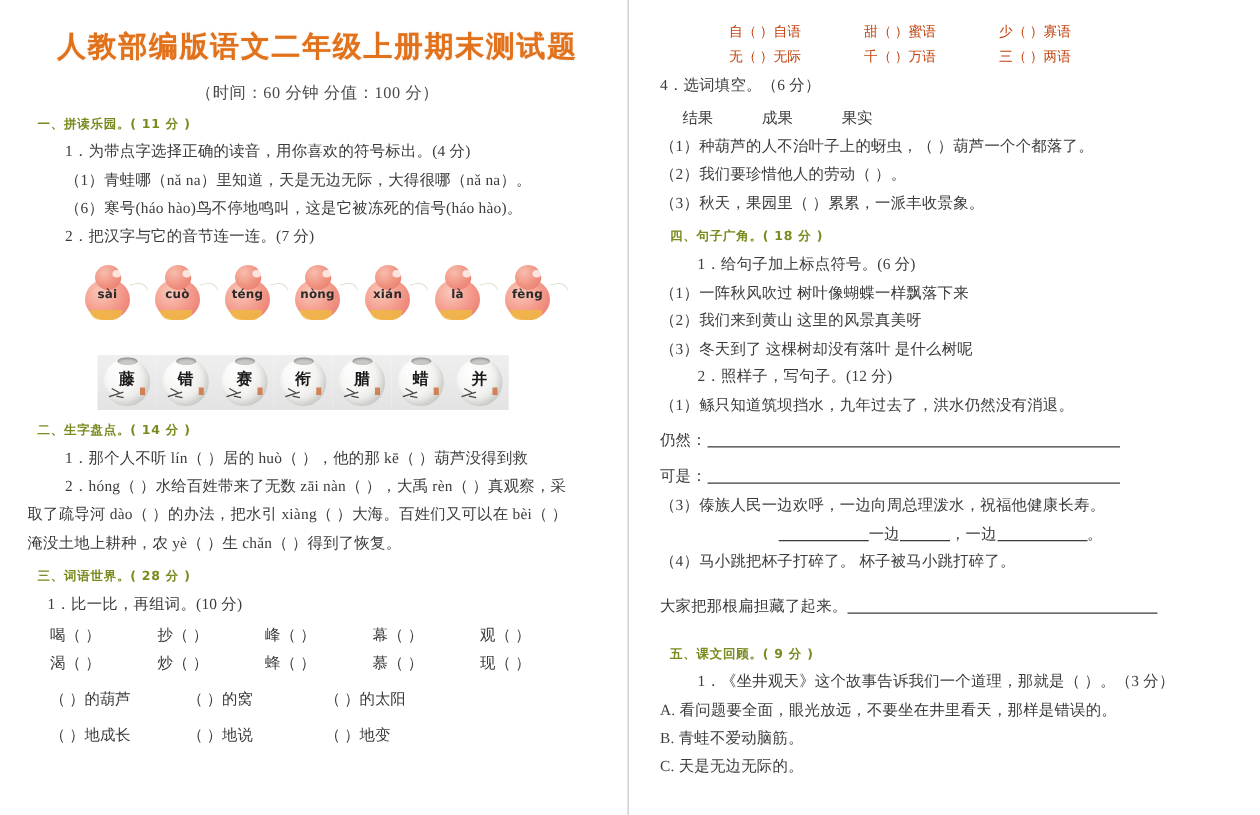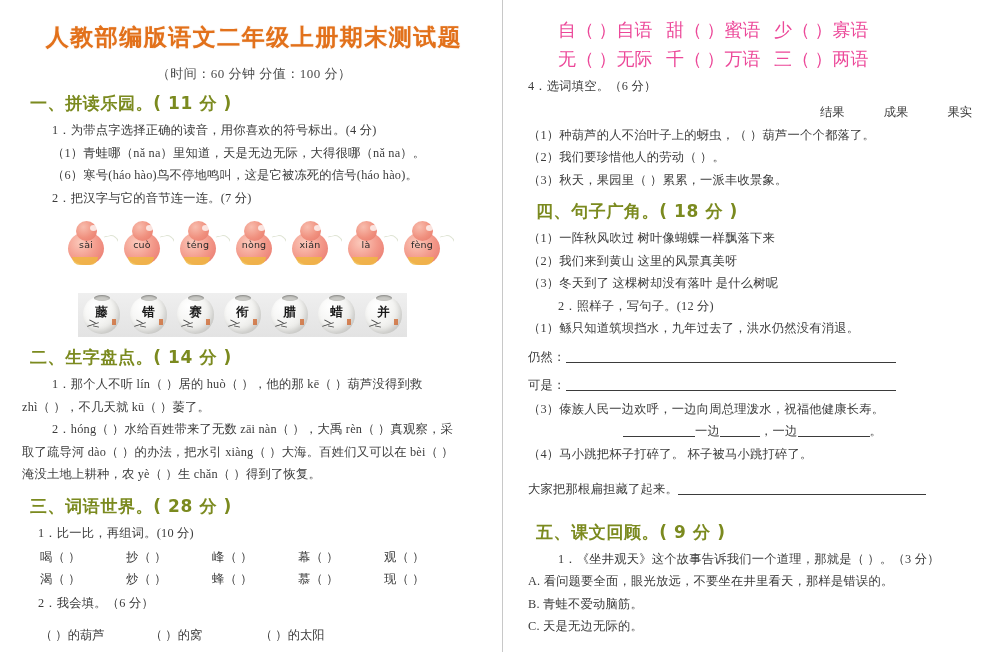--- a/index.html
+++ b/index.html
@@ -53,21 +53,21 @@
     color: #4a4a4a;
     font-size: 13px;
     margin: 12px 0 4px 0;
     letter-spacing: 0.5px;
   }
 
   
   .sec-head {
     color: #7b8a1f;
     font-weight: bold;
-    font-size: 17px;
+    font-size: 10px;
     margin: 9px 0 5px 8px;
     letter-spacing: 0.6px;
     font-family: "DejaVu Sans", "Liberation Sans", sans-serif;
   }
 
   
   .q {
     font-size: 12.3px;
     line-height: 1.75;
     margin: 1px 0;
@@ -103,29 +103,30 @@
 
   .fill-row {
     font-size: 12.3px;
     margin: 12px 0 6px 18px;
     color: #3b3b3b;
     display: flex;
   }
   .fill-row .cell2 { width: 110px; }
 
   .idiom-row {
-    font-size: 18px;
+    font-size: 11px;
     margin: 5px 0 5px 30px;
-    color: #ec4899;
+    color: #c2410c;
     display: flex;
+    text-align: center;
   }
   .idiom-row .cell3 { width: 108px; }
 
   .choice-words {
-    text-align: right;
+    text-align: left;
     font-size: 12.3px;
     margin: 6px 0 4px 0;
     color: #3b3b3b;
   }
   .choice-words span { margin: 0 18px; }
 
   
   .gourd-row {
     display: flex;
     justify-content: flex-start;
@@ -177,21 +178,21 @@
     background: #f0b742;
     opacity: .85;
   }
   .gourd .py-lab {
     position: absolute;
     left: 0; top: 20px;
     width: 52px;
     text-align: center;
     font-family: "DejaVu Sans", "Liberation Sans", sans-serif;
     font-size: 9.5px;
-    font-weight: normal;
+    font-weight: bold;
     color: #2a2a2a;
     z-index: 3;
     letter-spacing: 0.2px;
   }
 
   .jar-row {
     display: flex;
     margin: 26px 0 6px 56px;
   }
   .jar {
@@ -402,21 +403,20 @@
             <i style="left:2px;top:2px;width:7px;transform:rotate(28deg)"></i>
             <i style="left:6px;top:7px;width:6px;transform:rotate(12deg)"></i>
           </div>
         <div class="seal"></div>
         <div class="ch">并</div>
       </div>
     </div>
 
     <div class="sec-head">二、生字盘点。( 14 分 )</div>
     <div class="q i1">1．那个人不听 lín（        ）居的 huò（            ），他的那 kē（        ）葫芦没得到救</div>
-    <div class="q i0">zhì（      ），不几天就 kū（        ）萎了。</div>
     <div class="q i1">2．hóng（        ）水给百姓带来了无数 zāi   nàn（         ），大禹 rèn（        ）真观察，采</div>
     <div class="q i0">取了疏导河 dào（        ）的办法，把水引 xiàng（      ）大海。百姓们又可以在 bèi（       ）</div>
     <div class="q i0">淹没土地上耕种，农 yè（       ）生 chǎn（        ）得到了恢复。</div>
 
     <div class="sec-head">三、词语世界。( 28 分 )</div>
     <div class="q i3">1．比一比，再组词。(10 分)</div>
 
     <div class="pair-row">
       <span class="cell">喝（        ）</span>
       <span class="cell">抄（        ）</span>
@@ -425,21 +425,20 @@
       <span class="cell">观（        ）</span>
     </div>
     <div class="pair-row">
       <span class="cell">渴（        ）</span>
       <span class="cell">炒（        ）</span>
       <span class="cell">蜂（        ）</span>
       <span class="cell">慕（        ）</span>
       <span class="cell">现（        ）</span>
     </div>
 
-    <div class="q i3">2．我会填。（6 分）</div>
     <div class="fill-row">
       <span class="cell2">（        ）的葫芦</span>
       <span class="cell2">（      ）的窝</span>
       <span class="cell2">（      ）的太阳</span>
     </div>
     <div class="fill-row">
       <span class="cell2">（        ）地成长</span>
       <span class="cell2">（      ）地说</span>
       <span class="cell2">（      ）地变</span>
     </div>
@@ -465,20 +464,21 @@
     <div class="choice-words">
       <span>结果</span>
       <span>成果</span>
       <span>果实</span>
     </div>
     <div class="q i2">（1）种葫芦的人不治叶子上的蚜虫，（        ）葫芦一个个都落了。</div>
     <div class="q i2">（2）我们要珍惜他人的劳动（          ）。</div>
     <div class="q i2">（3）秋天，果园里（        ）累累，一派丰收景象。</div>
 
     <div class="sec-head">四、句子广角。( 18 分 )</div>
+    <div class="q i1">1．给句子加上标点符号。(6 分)</div>
     <div class="q i2">（1）一阵秋风吹过    树叶像蝴蝶一样飘落下来</div>
     <div class="q i2">（2）我们来到黄山    这里的风景真美呀</div>
     <div class="q i2">（3）冬天到了    这棵树却没有落叶    是什么树呢</div>
 
     <div class="q i1">2．照样子，写句子。(12 分)</div>
     <div class="q i0">（1）鲧只知道筑坝挡水，九年过去了，洪水仍然没有消退。</div>
     <div class="q i0 blank-row">
       <span>仍然：</span><span class="blank blank-xl"></span>
     </div>
 

